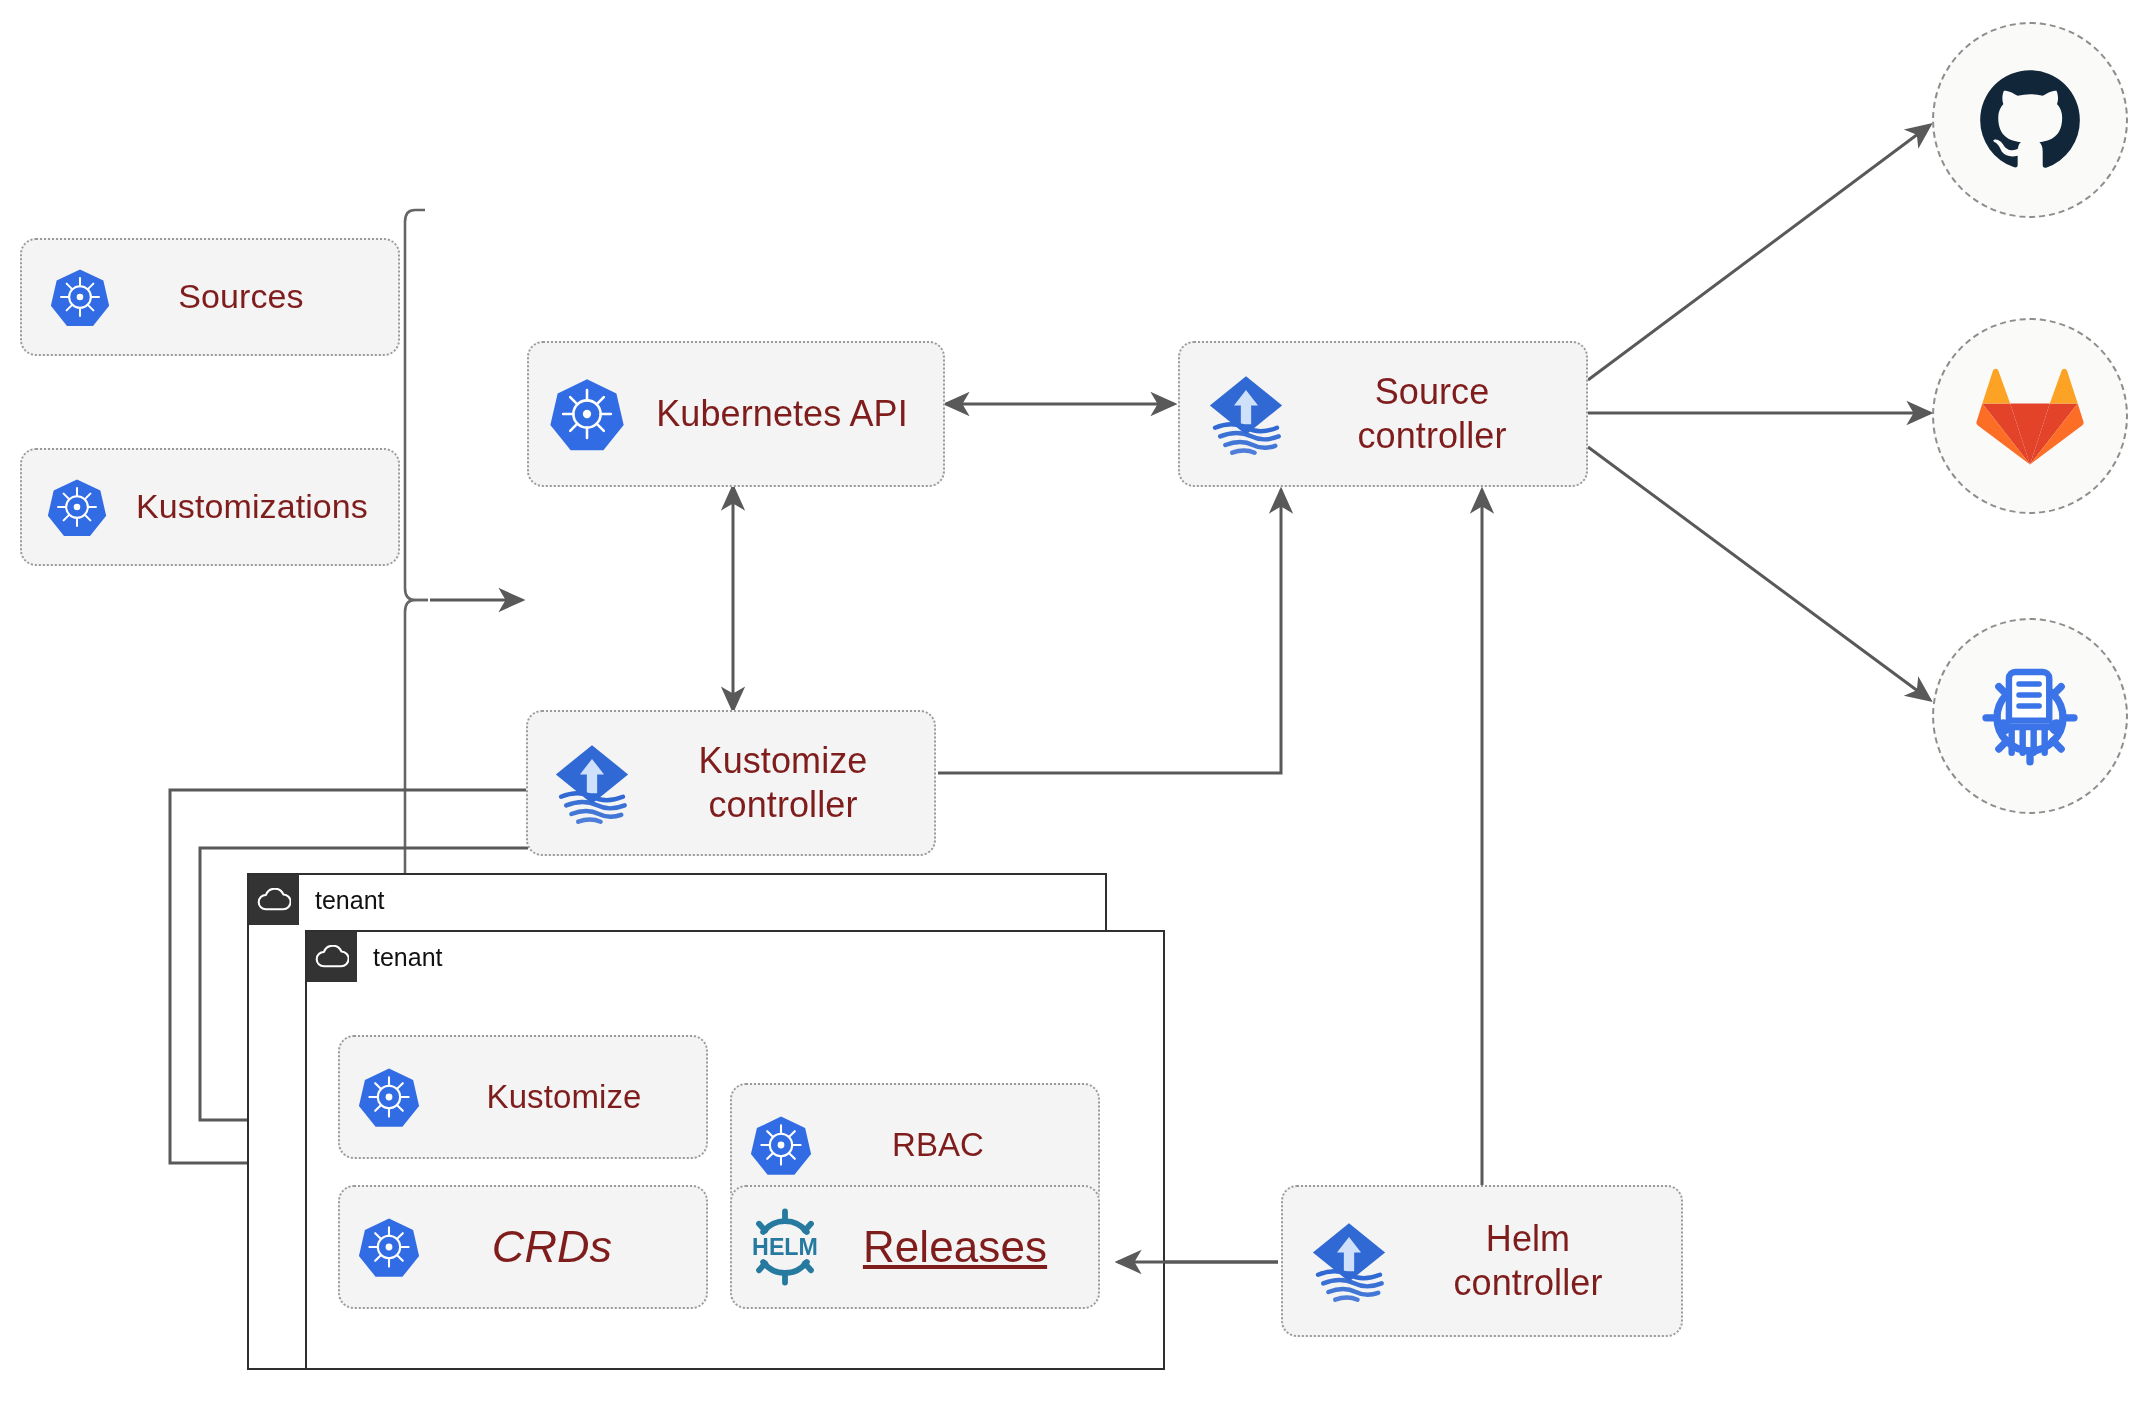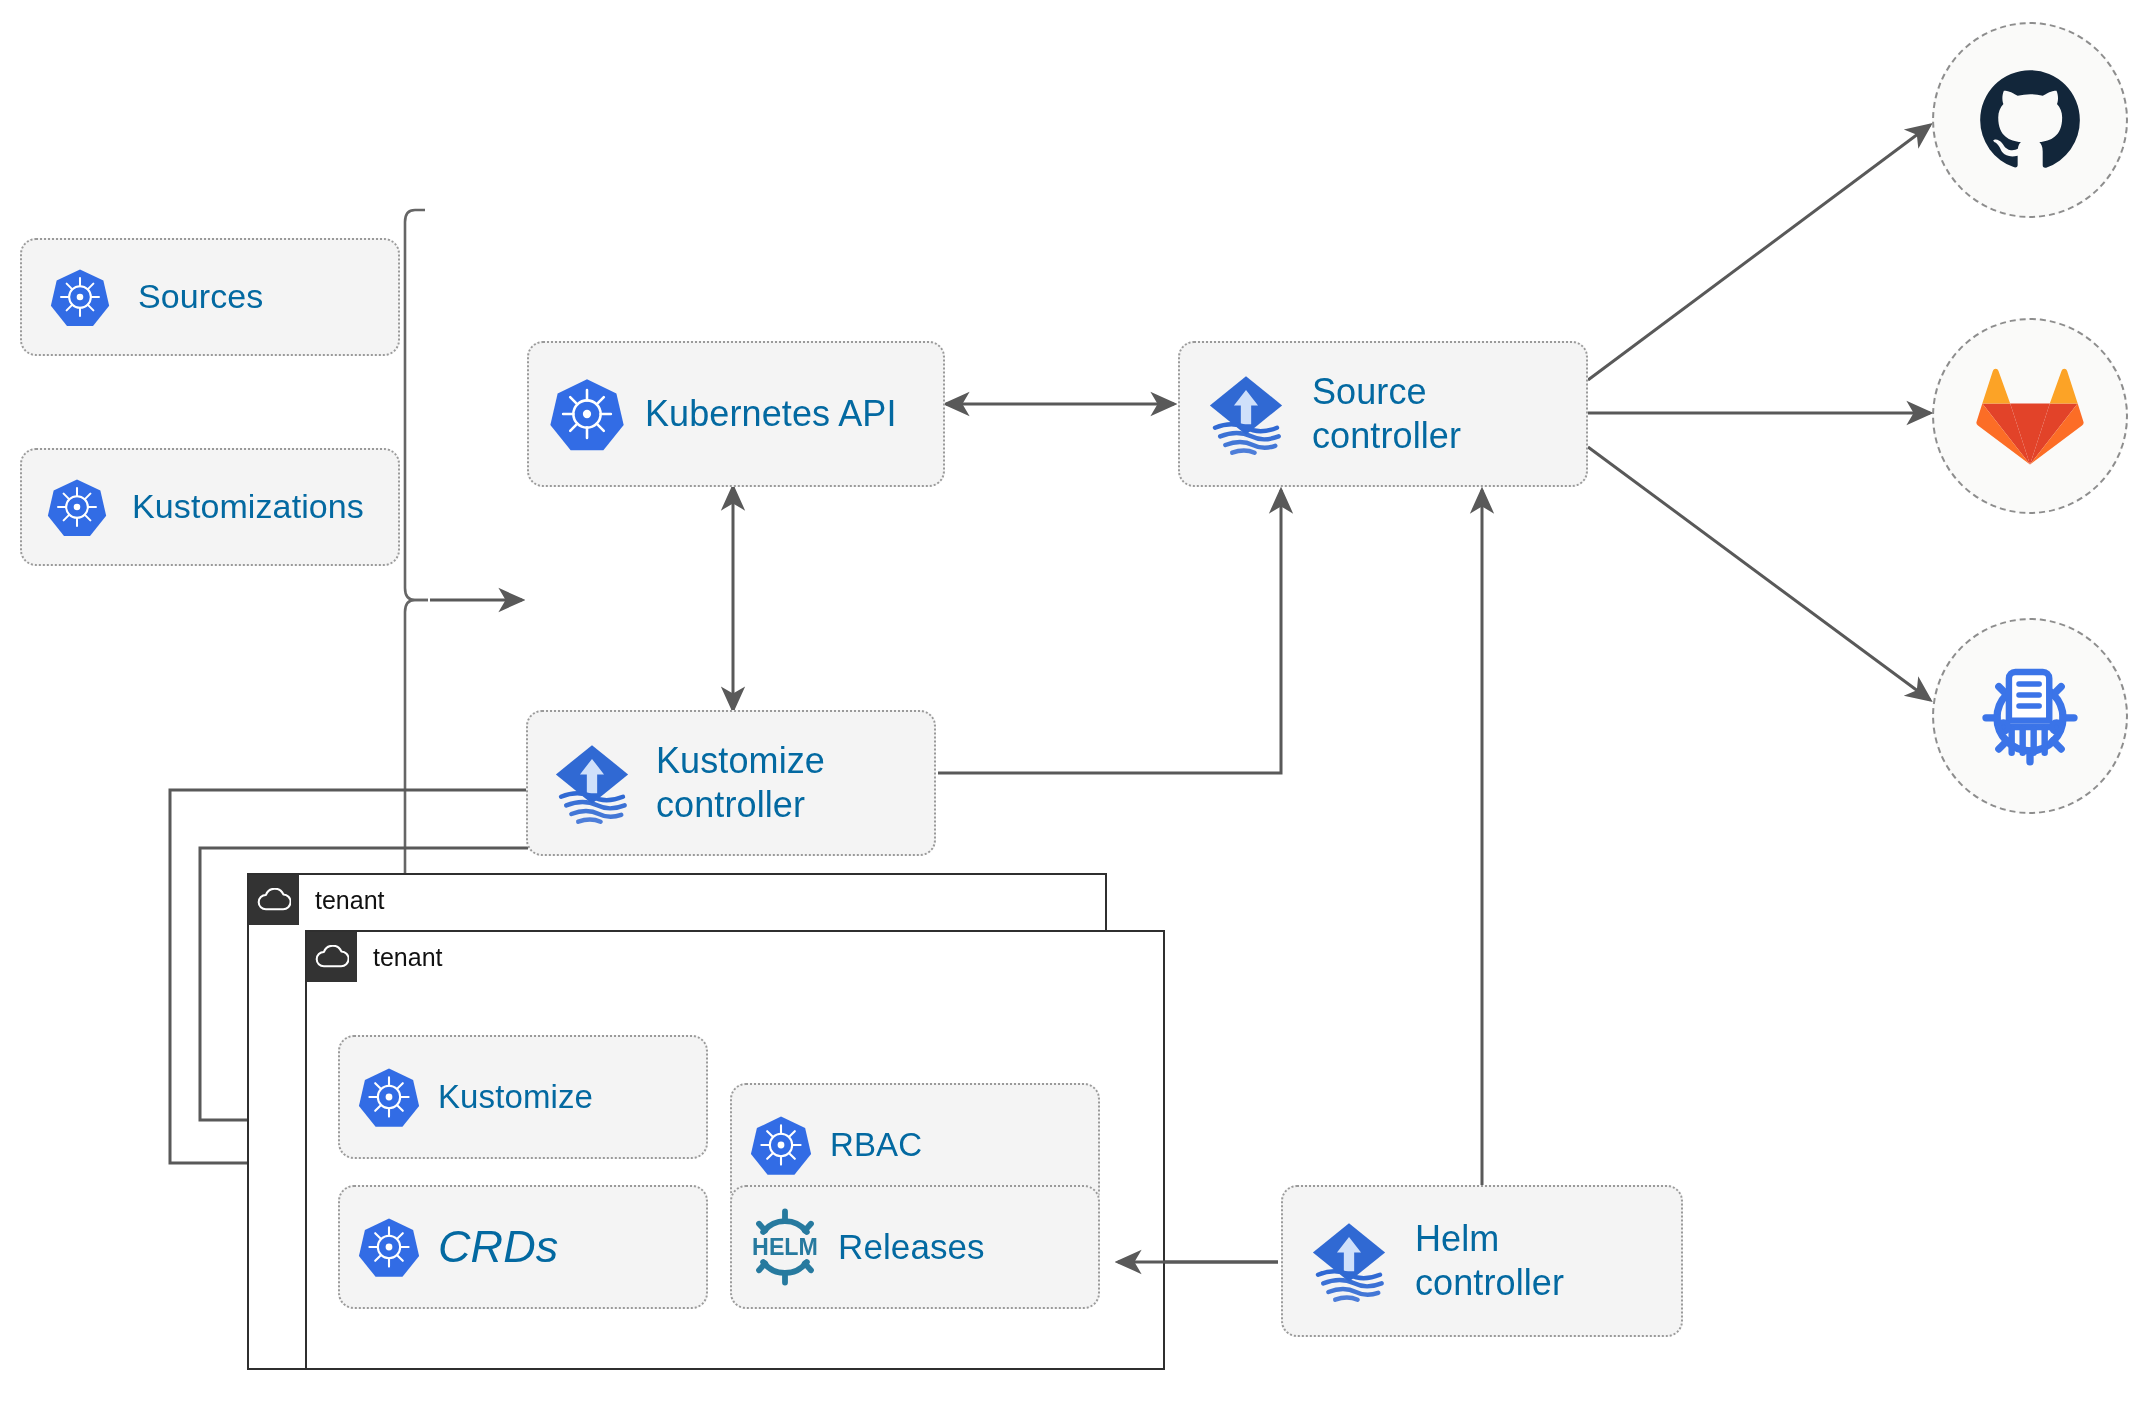--- a/index.html
+++ b/index.html
@@ -17,22 +17,22 @@
     background: #f4f4f4;
     border: 2px dotted #9a9a9a;
     border-radius: 16px;
     display: flex;
     align-items: center;
     z-index: 6;
   }
   .node .ico { flex: 0 0 auto; display: flex; align-items: center; justify-content: center; }
   .node .lbl {
     flex: 1 1 auto;
-    text-align: left;
-    color: #0369a1;
+    text-align: center;
+    color: #7f1d1d;
     line-height: 1.22;
     white-space: pre-line;
     letter-spacing: .1px;
   }
 
   
   .ext {
     position: absolute;
     border: 2.5px dashed #8d8d8d;
     border-radius: 50%;
@@ -308,21 +308,21 @@
     <span class="ico" style="width:106px;">
       <svg width="82" height="82" viewBox="0 0 120 120" aria-hidden="true">
         <g fill="none" stroke="#277A9F" stroke-width="8.5" stroke-linecap="round">
           <path d="M28 38 A40 40 0 0 1 92 38"></path>
           <path d="M28 82 A40 40 0 0 0 92 82"></path>
           <path d="M60 8 L60 22M60 98 L60 112M22 26 L31 36M89 84 L98 94M98 26 L89 36M31 84 L22 94"></path>
         </g>
         <text x="60" y="72" text-anchor="middle" font-family="Liberation Sans, sans-serif" font-size="34" font-weight="bold" fill="#277A9F">HELM</text>
       </svg>
     </span>
-    <span class="lbl" style="font-size:35px; padding-right:26px;">Releases</span>
+    <span class="lbl" style="font-size:44px; padding-right:26px;text-decoration:underline;">Releases</span>
   </div>
 
   <svg class="edges edges-top">
     <defs>
       <marker id="ah2" viewBox="0 0 12 12" refX="10.5" refY="6" markerWidth="9" markerHeight="9" orient="auto-start-reverse">
         <path d="M0,0.6 L12,6 L0,11.4 L3.2,6 Z" fill="#595959"></path>
       </marker>
     </defs>
     <path class="ln" d="M 1278,1262 L 1118,1262" marker-end="url(#ah2)"></path>
   </svg>

